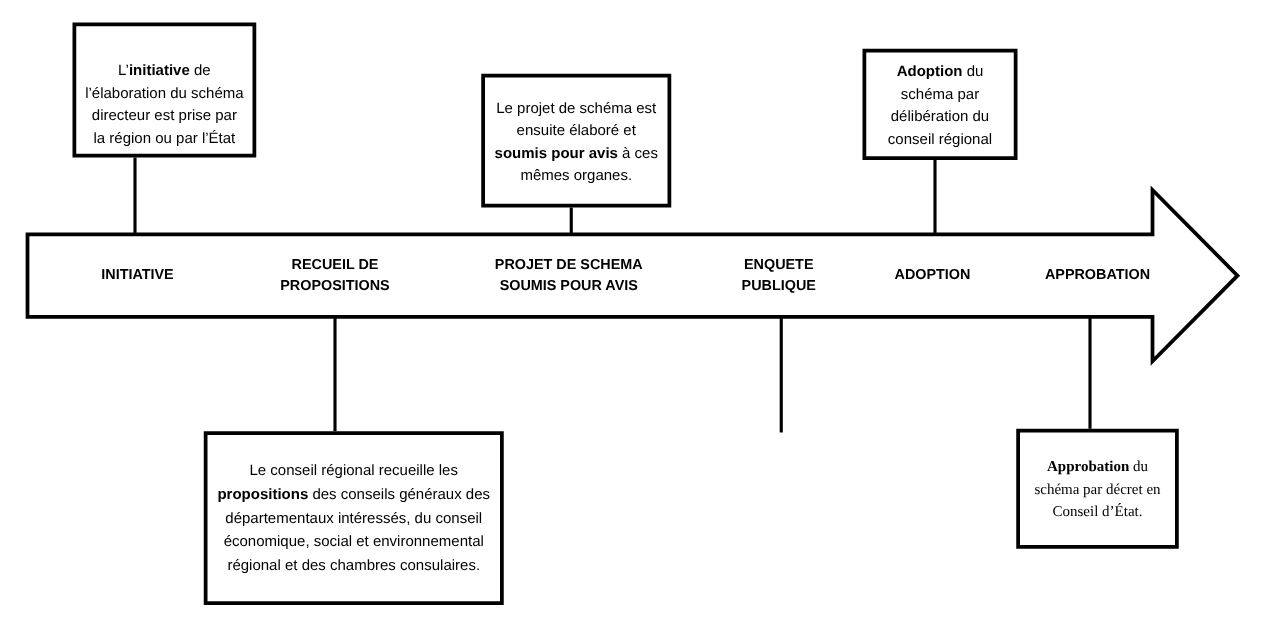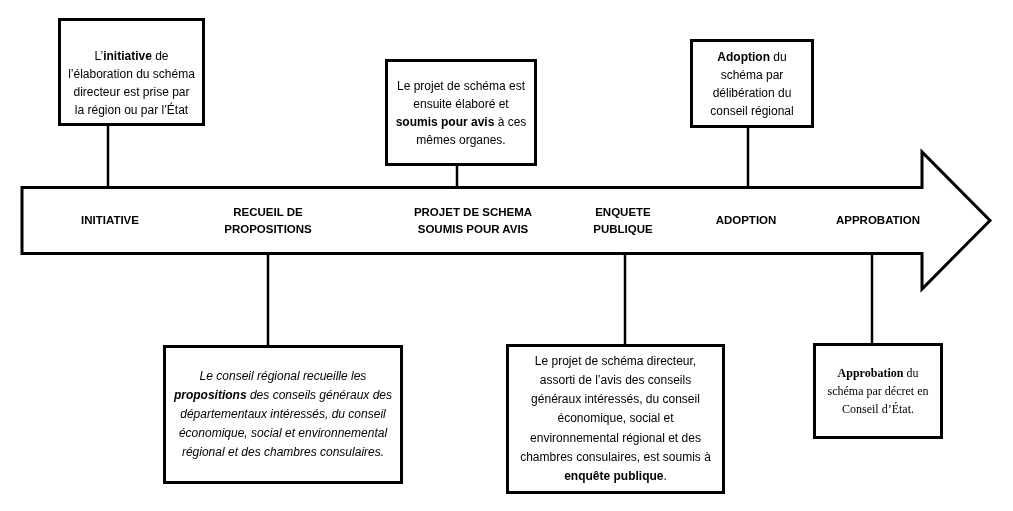--- a/index.html
+++ b/index.html
@@ -46,26 +46,26 @@
     justify-content: center;
     text-align: center;
     font-weight: bold;
     font-size: 11.5px;
     line-height: 1.45;
   }
   
   .box-top-1 { left: 58px;  top: 18px;  width: 147px; height: 108px; align-items: flex-end; }
   .box-top-2 { left: 385px; top: 29px;  width: 152px; height: 107px; margin-top: 30px; }
   .box-top-3 { left: 690px; top: 39px;  width: 124px; height: 89px; justify-content: center;  }
-  .box-bot-1 { left: 163px; top: 345px; width: 240px; height: 139px; line-height: 1.6; font-style: italic; }
+  .box-bot-1 { left: 163px; top: 345px; width: 240px; height: 139px; line-height: 1.6; }
   .box-bot-2 { left: 506px; top: 344px; width: 219px; height: 150px; line-height: 1.6; }
   .box-bot-3 { left: 813px; top: 343px; width: 130px; height: 96px; font-family: Liberation Serif, serif;  }
   .stage-1 { left: 40px;  width: 140px; }
   .stage-2 { left: 208px; width: 120px; }
-  .stage-3 { left: 393px; width: 160px; text-align: center; }
+  .stage-3 { left: 375px; width: 160px; text-align: center; }
   .stage-4 { left: 578px; width: 90px;  }
   .stage-5 { left: 696px; width: 100px; }
   .stage-6 { left: 817px; width: 122px; }
 </style>
 </head>
 <body>
 
 <div class="canvas">
 
   <svg class="diagram-svg" viewBox="0 0 1013 511" xmlns="http://www.w3.org/2000/svg">
@@ -94,20 +94,17 @@
   <div class="note-box box-top-2">
       <span><span>Le projet de schéma est ensuite élaboré et </span><b>soumis pour avis</b><span> à ces mêmes organes.</span></span>
     </div>
   <div class="note-box box-top-3">
       <span><b>Adoption</b><span> du schéma par délibération du conseil régional</span></span>
     </div>
 
   <div class="note-box box-bot-1">
       <span><span>Le conseil régional recueille les </span><b>propositions</b><span> des conseils généraux des départementaux intéressés, du conseil économique, social et environnemental régional et des chambres consulaires.</span></span>
     </div>
-  <div class="note-box box-bot-2">
-      <span><span>Le projet de schéma directeur, assorti de l’avis des conseils généraux intéressés, du conseil économique, social et environnemental régional et des chambres consulaires, est soumis à </span><b>enquête publique</b><span>.</span></span>
-    </div>
   <div class="note-box box-bot-3">
       <span><b>Approbation</b><span> du schéma par décret en Conseil d’État.</span></span>
     </div>
 
 </div>
 
 </body></html>

